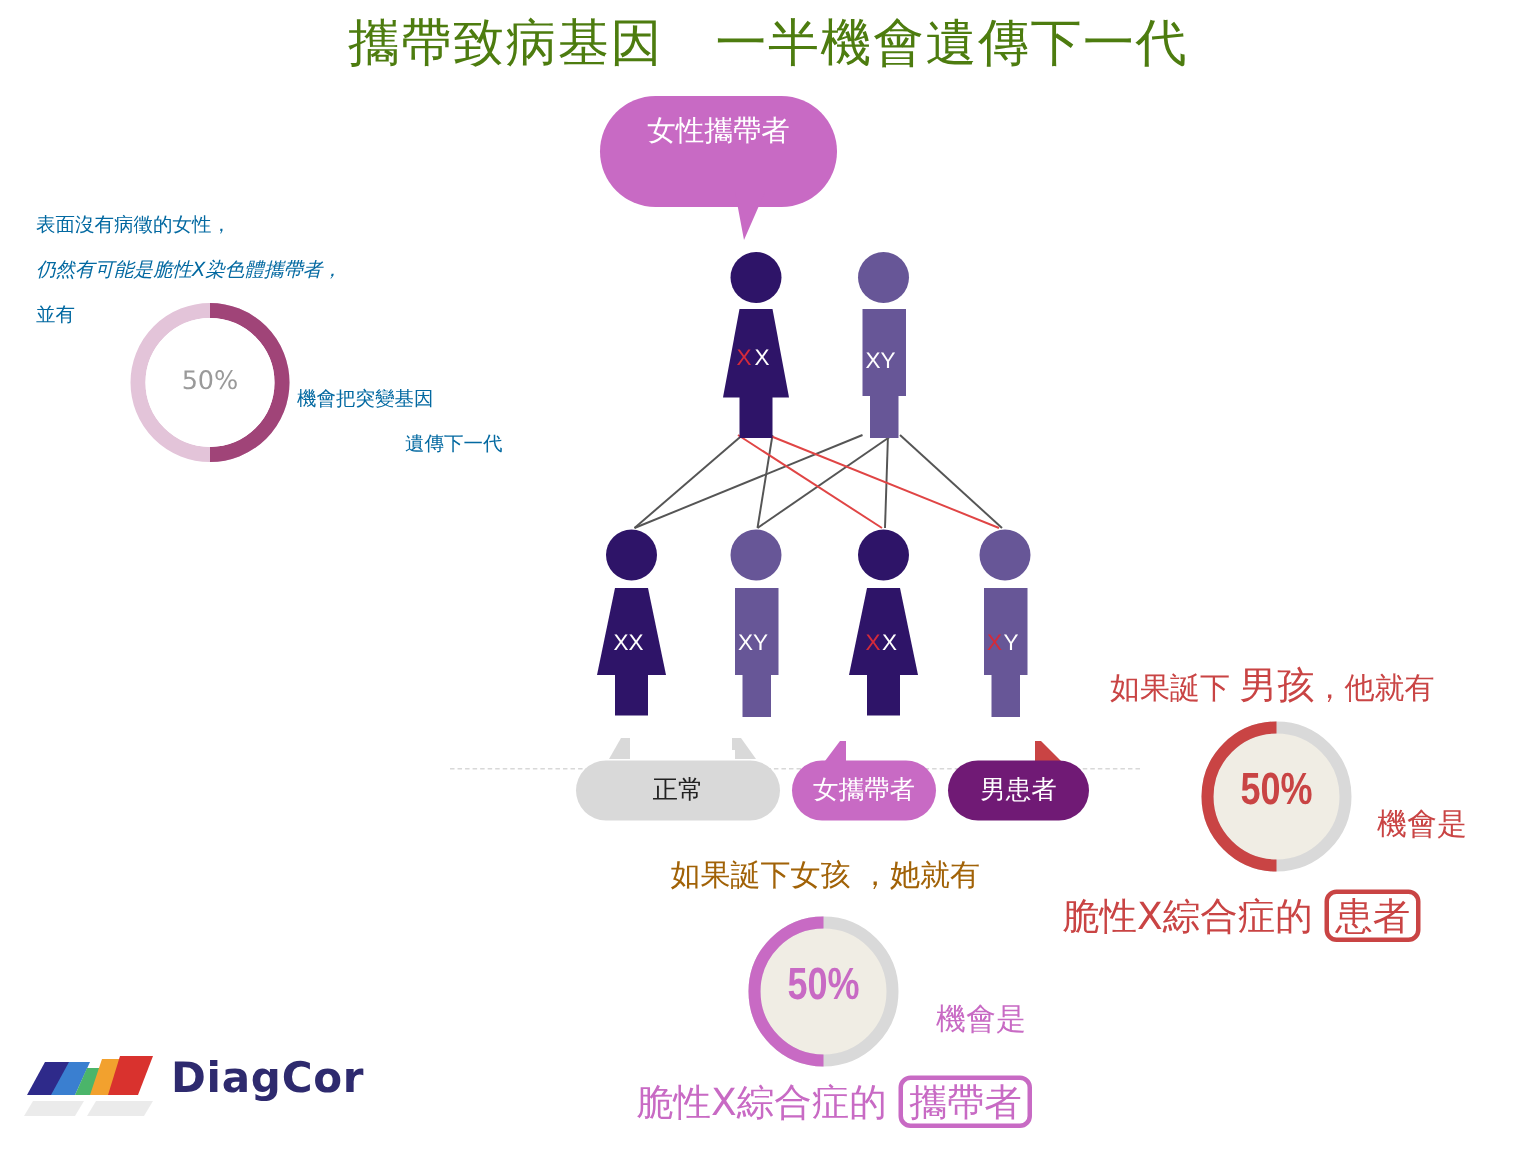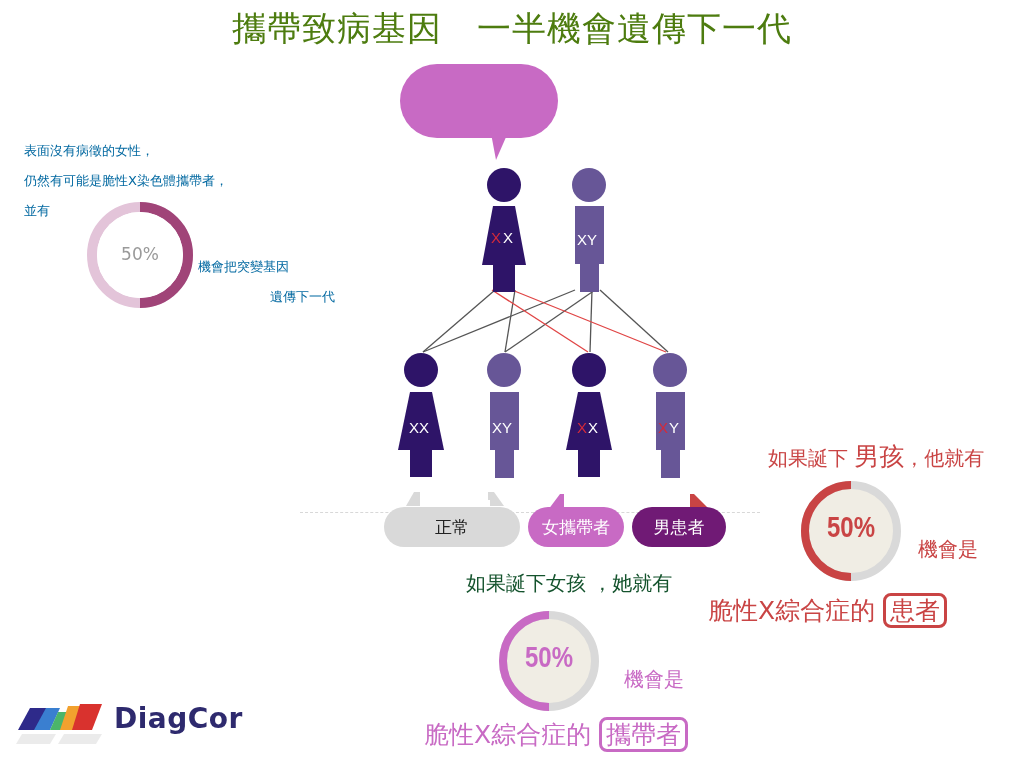--- a/index.html
+++ b/index.html
@@ -34,35 +34,36 @@
   .pct-big { font-family:"Liberation Sans Narrow","Liberation Sans", sans-serif; font-weight:bold; font-size:30px; transform:scaleX(0.8); display:inline-block; }
   .boxed { border:3px solid; border-radius:8px; padding:0 4px; }
   .logo-text { left:114px; top:702px; font-size:28px; font-weight:bold; color:#2e2a6e; letter-spacing:0.5px; }
 </style>
 </head>
 <body>
 
 <div class="abs title">攜帶致病基因　一半機會遺傳下一代</div>
 
 <div class="abs left-text" style="top:136px;">表面沒有病徵的女性，</div>
-<div class="abs left-text" style="top:166px;">仍然有可能是脆性X染色體攜帶者，</div>
+<div class="abs left-text" style="top:166px;font-style:italic;">仍然有可能是脆性X染色體攜帶者，</div>
 <div class="abs left-text" style="top:196px;">並有</div>
 
 <div class="abs" style="left:86px; top:201px; width:108px; height:108px;">
   <svg width="108" height="108" viewBox="0 0 108 108">
     <circle cx="54" cy="54" r="48" fill="none" stroke="#e3c4d9" stroke-width="10"></circle>
     <path d="M54 6 A48 48 0 0 1 54 102" fill="none" stroke="#a04478" stroke-width="10"></path>
     <circle cx="54" cy="54" r="43" fill="#ffffff"></circle>
   </svg>
   <div class="abs pct-small" style="left:0; top:43px; width:108px; text-align:center;">50%</div>
 </div>
 <div class="abs left-text" style="left:198px; top:252px;">機會把突變基因</div>
 <div class="abs left-text" style="left:270px; top:282px;">遺傳下一代</div>
 
 <div class="abs bubble-top">
+  <div>女性攜帶者</div>
 </div>
 <div class="abs bubble-top-tail"></div>
 
 <svg class="abs" style="left:380px; top:160px;" width="340" height="330" viewBox="380 160 340 330">
 
   <g>
     <line x1="495" y1="290" x2="423" y2="352" stroke="#555" stroke-width="1.3"></line>
     <line x1="515" y1="290" x2="505" y2="352" stroke="#555" stroke-width="1.3"></line>
     <line x1="575" y1="290" x2="423" y2="352" stroke="#555" stroke-width="1.3"></line>
     <line x1="595" y1="290" x2="505" y2="352" stroke="#555" stroke-width="1.3"></line>
@@ -124,37 +125,37 @@
   <polygon points="34,6 40,6 40,20 26,20" fill="#d9d9d9"></polygon>
   <polygon points="108,6 114,6 124,20 108,20" fill="#d9d9d9"></polygon>
   <rect x="40" y="14" width="70" height="8" fill="#ffffff"></rect>
   <polygon points="180,8 184,8 184,24 168,24" fill="#c86ac4"></polygon>
   <polygon points="310,8 314,8 330,24 310,24" fill="#c94444"></polygon>
 </svg>
 <div class="abs label-pill" style="left:384px; top:507px; width:136px; background:#d9d9d9; color:#222;">正常</div>
 <div class="abs label-pill" style="left:528px; top:507px; width:96px; background:#c86ac4; color:#fff;">女攜帶者</div>
 <div class="abs label-pill" style="left:632px; top:507px; width:94px; background:#701a75; color:#fff;">男患者</div>
 
-<div class="abs" style="left:466px; top:570px; font-size:20px; color:#14532d; white-space:pre;">如果誕下女孩 ，她就有</div>
+<div class="abs" style="left:447px; top:570px; font-size:20px; color:#a16207; white-space:pre;">如果誕下女孩 ，她就有</div>
 <div class="abs" style="left:498px; top:610px; width:102px; height:102px;">
   <svg width="102" height="102" viewBox="0 0 102 102">
     <circle cx="51" cy="51" r="46" fill="#f0ede4" stroke="#d9d9d9" stroke-width="8"></circle>
     <path d="M51 5 A46 46 0 0 0 51 97" fill="none" stroke="#c86ac4" stroke-width="8"></path>
   </svg>
   <div class="abs" style="left:0; top:30px; width:102px; text-align:center; color:#c86ac4;">
     <span class="pct-big">50%</span>
   </div>
 </div>
 <div class="abs" style="left:624px; top:666px; font-size:20px; color:#c86ac4;">機會是</div>
 <div class="abs" style="left:424px; top:718px; font-size:25px; color:#c86ac4; white-space:nowrap;">
   <span>脆性X綜合症的</span>
   <span class="boxed" style="border-color:#c86ac4;">攜帶者</span>
 </div>
 
-<div class="abs" style="left:740px; top:440px; font-size:20px; color:#c94444; white-space:pre;margin-left:28px;"><span>如果誕下 </span><span style="font-size:25px;">男孩</span><span>，他就有</span></div>
+<div class="abs" style="left:740px; top:440px; font-size:20px; color:#c94444; white-space:pre;"><span>如果誕下 </span><span style="font-size:25px;">男孩</span><span>，他就有</span></div>
 <div class="abs" style="left:800px; top:480px; width:102px; height:102px;">
   <svg width="102" height="102" viewBox="0 0 102 102">
     <circle cx="51" cy="51" r="46" fill="#f0ede4" stroke="#d9d9d9" stroke-width="8"></circle>
     <path d="M51 5 A46 46 0 0 0 51 97" fill="none" stroke="#c94444" stroke-width="8"></path>
   </svg>
   <div class="abs" style="left:0; top:30px; width:102px; text-align:center; color:#c94444;">
     <span class="pct-big">50%</span>
   </div>
 </div>
 <div class="abs" style="left:918px; top:536px; font-size:20px; color:#c94444;">機會是</div>

